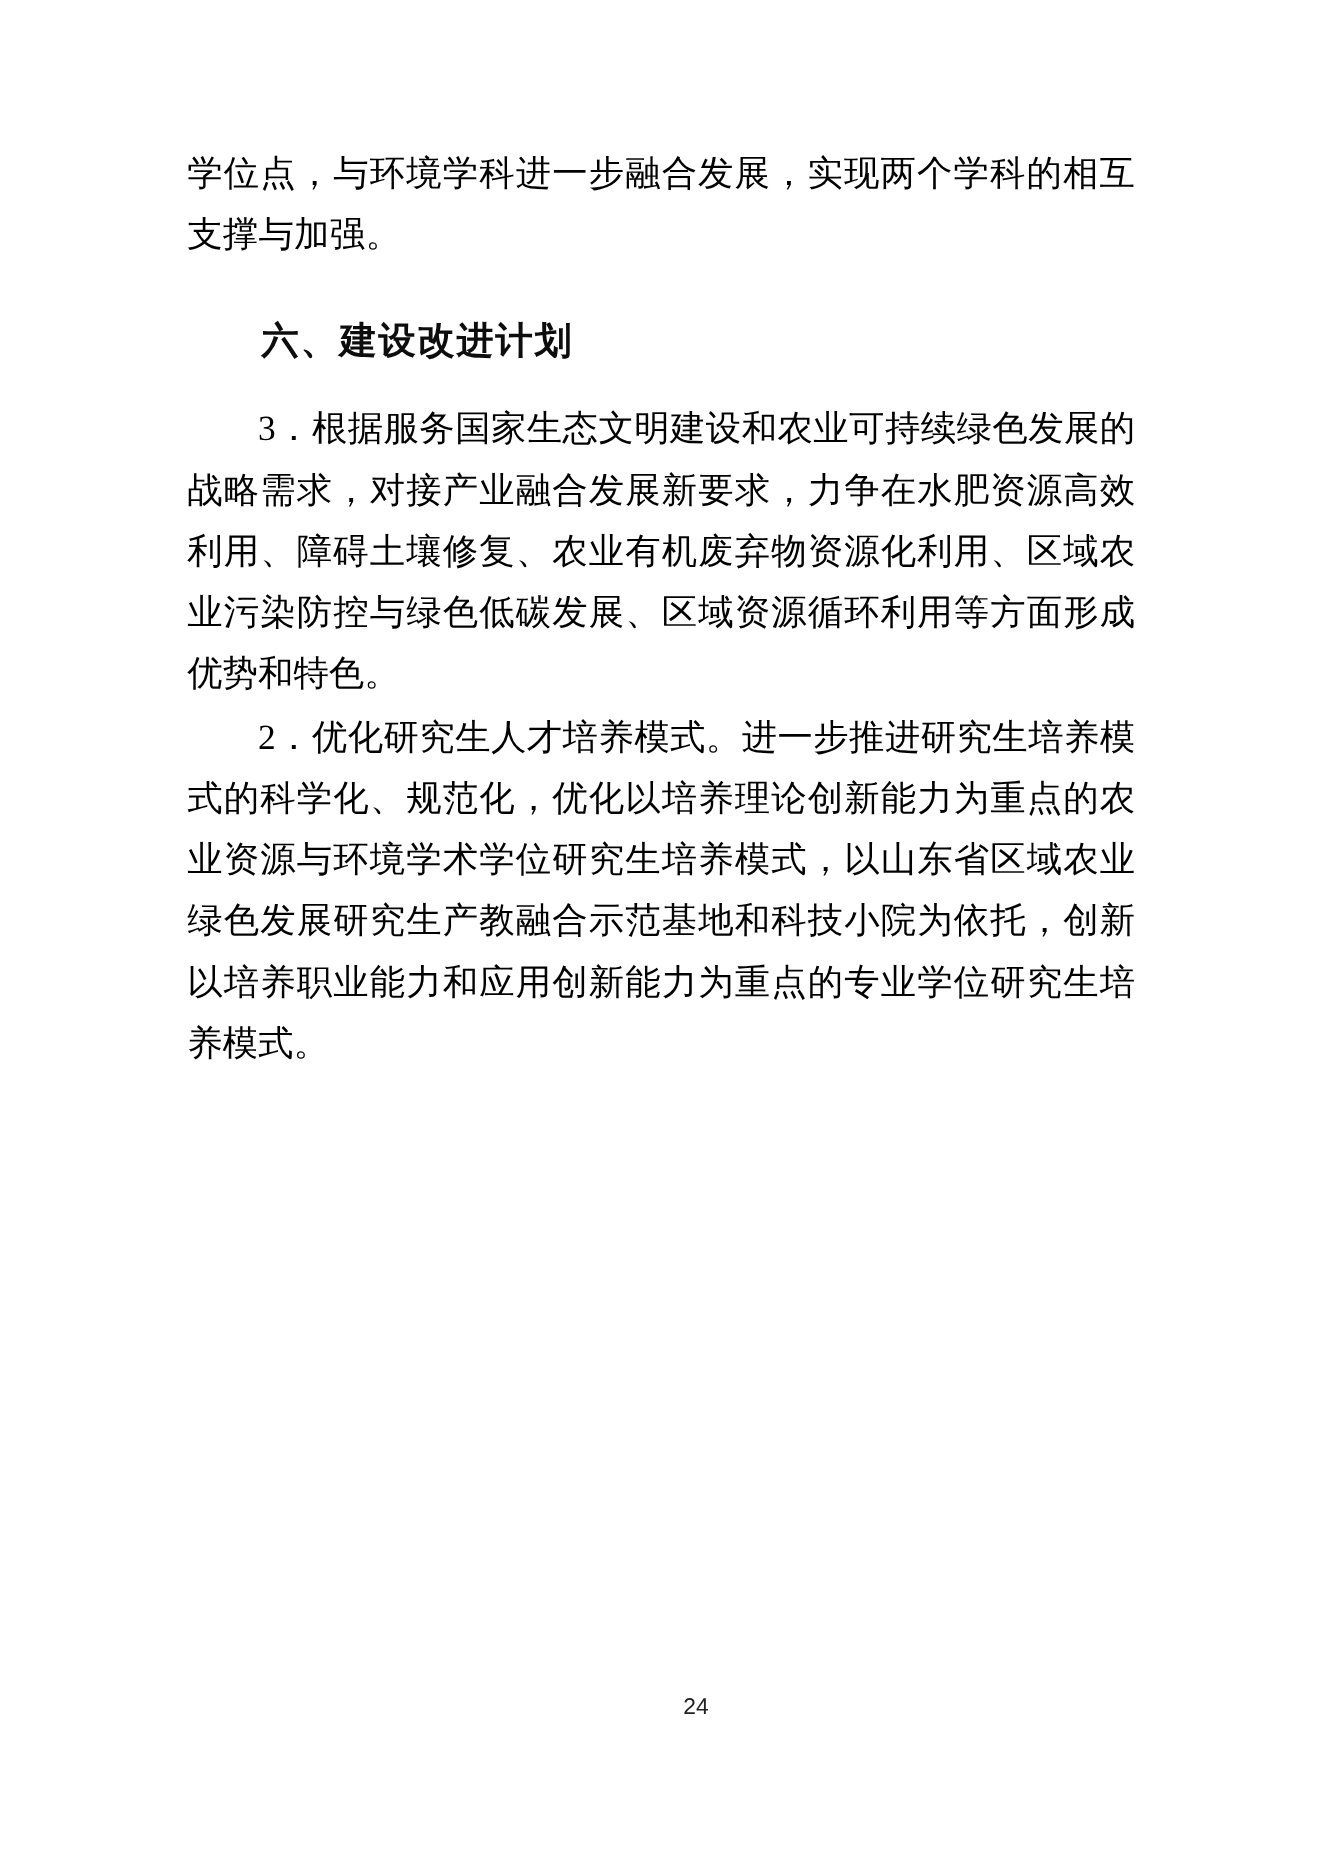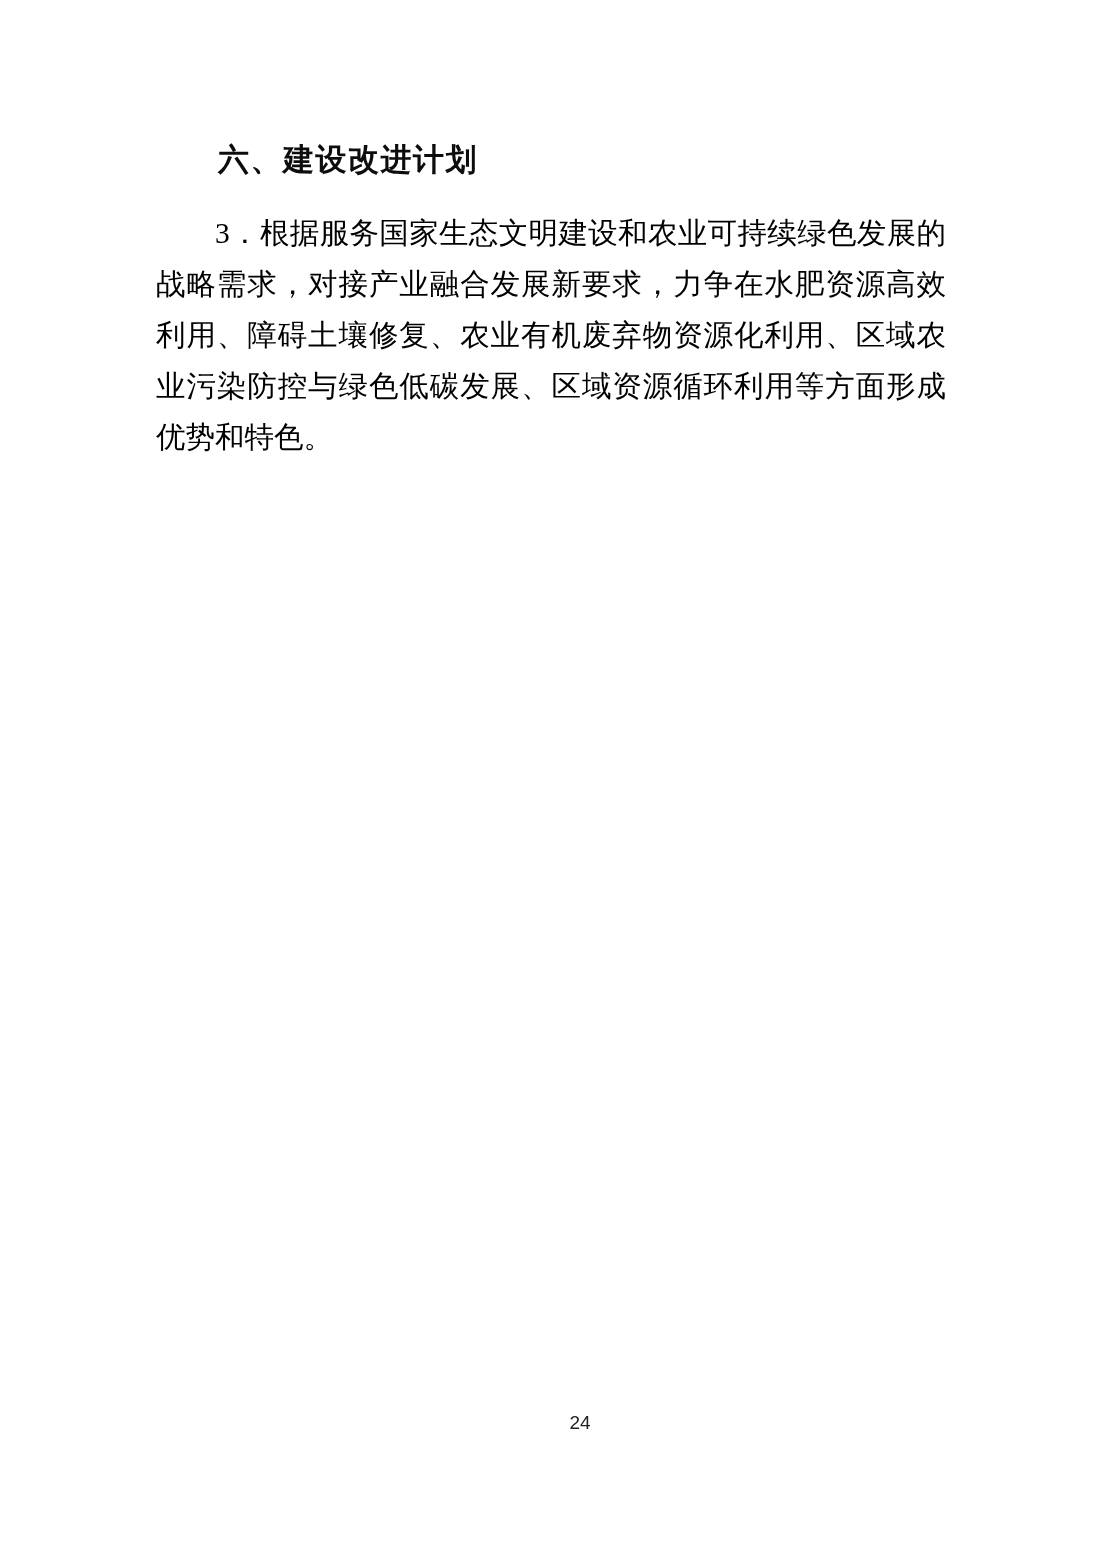--- a/index.html
+++ b/index.html
@@ -34,21 +34,21 @@
     font-size: 29.5px;
     line-height: 51px;
     text-align: justify;
     text-justify: inter-ideograph;
     letter-spacing: 0.2px;
   }
   p.indent {
     text-indent: 2em;
   }
   h2.section-heading {
-    margin: 16px 0 26px 0;
+    margin: 39px 0 26px 0;
     font-size: 31px;
     line-height: 46px;
     font-family: "DejaVu Sans", "Liberation Sans", sans-serif;
     font-weight: bold;
     letter-spacing: 1.5px;
     text-indent: 2em;
     color: #0d0d0d;
   }
   .list-item {
     margin: 0 0 2px 0;
@@ -69,23 +69,25 @@
     color: #222222;
     margin-left: 29px;
   }
 </style>
 </head>
 <body>
 
 <div class="page">
   <div class="content">
 
+    <p class="para">学位点，与环境学科进一步融合发展，实现两个学科的相互支撑与加强。</p>
 
 
     <h2 class="section-heading">六、建设改进计划</h2>
 
     <p class="list-item">3．根据服务国家生态文明建设和农业可持续绿色发展的战略需求，对接产业融合发展新要求，力争在水肥资源高效利用、障碍土壤修复、农业有机废弃物资源化利用、区域农业污染防控与绿色低碳发展、区域资源循环利用等方面形成优势和特色。</p>
 
+    <p class="list-item">2．优化研究生人才培养模式。进一步推进研究生培养模式的科学化、规范化，优化以培养理论创新能力为重点的农业资源与环境学术学位研究生培养模式，以山东省区域农业绿色发展研究生产教融合示范基地和科技小院为依托，创新以培养职业能力和应用创新能力为重点的专业学位研究生培养模式。</p>
 
   </div>
 
   <div class="footer">24</div>
 </div>
 
 </body></html>

